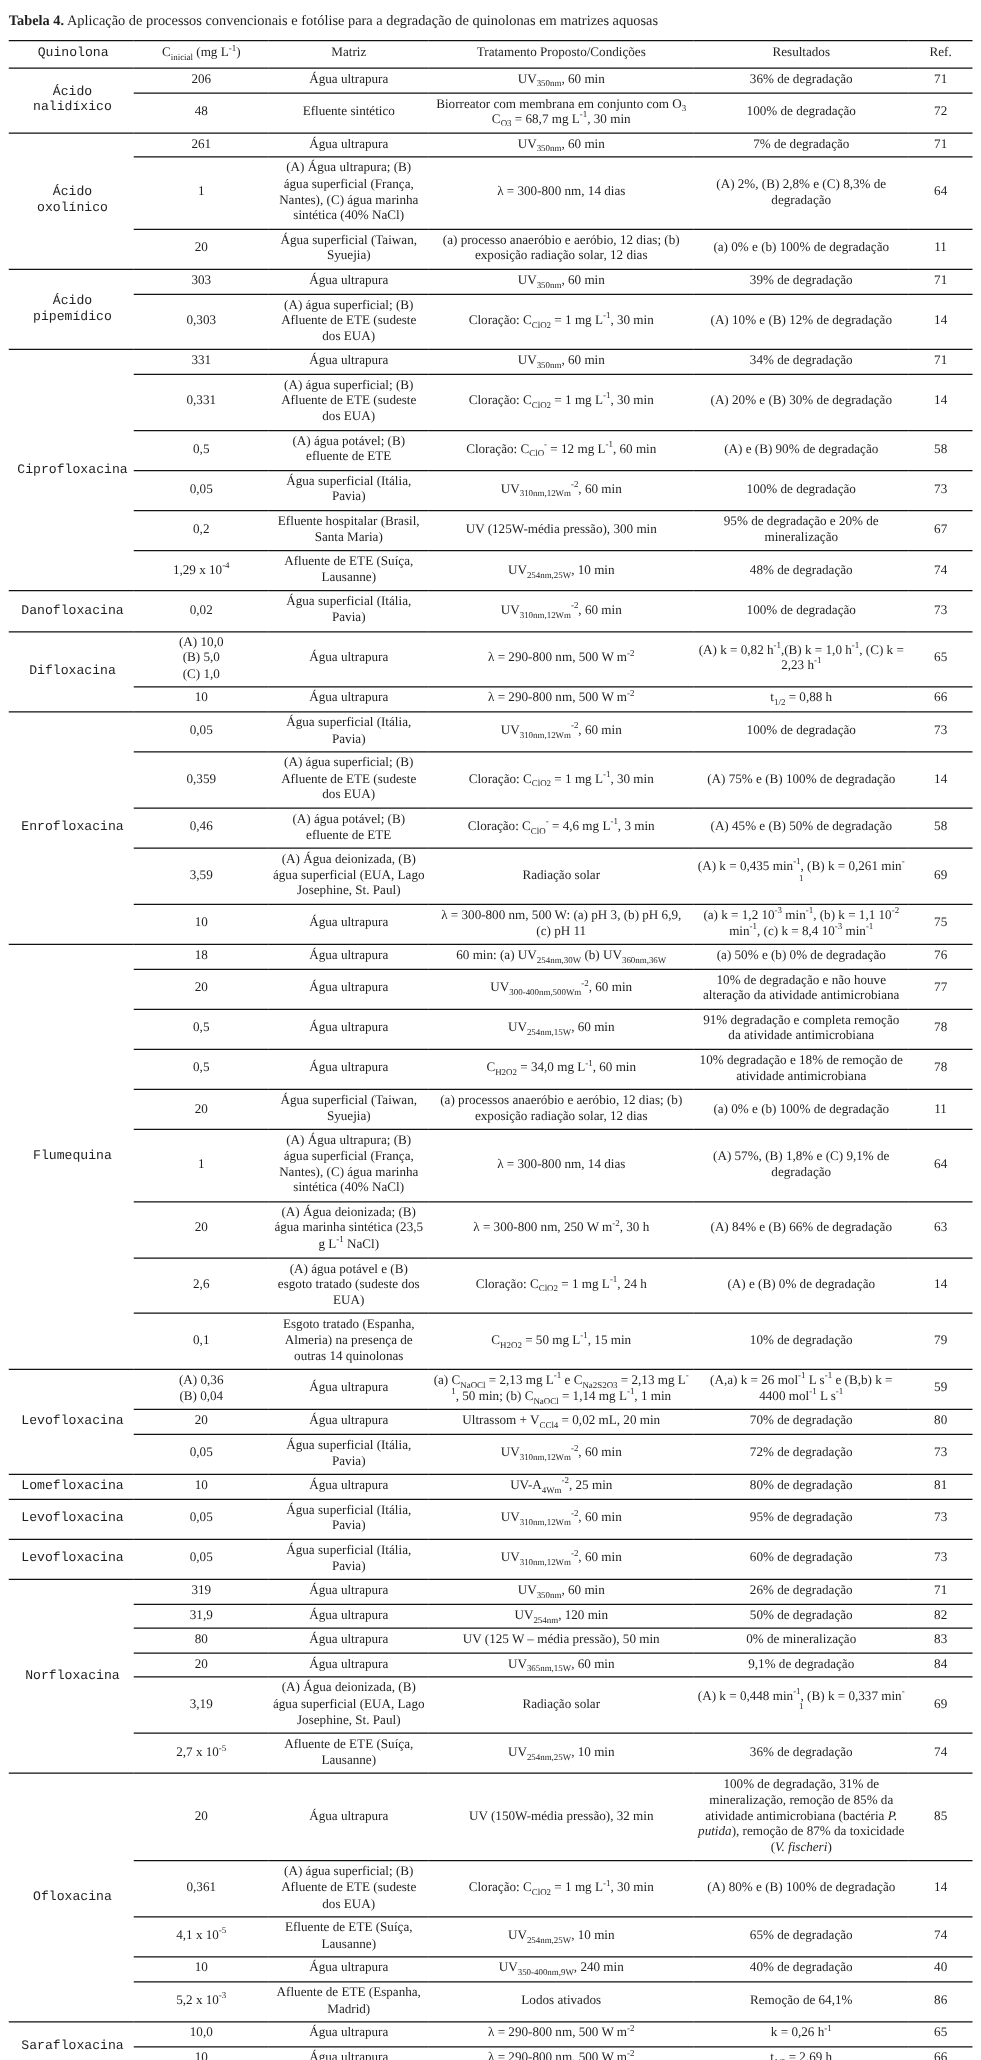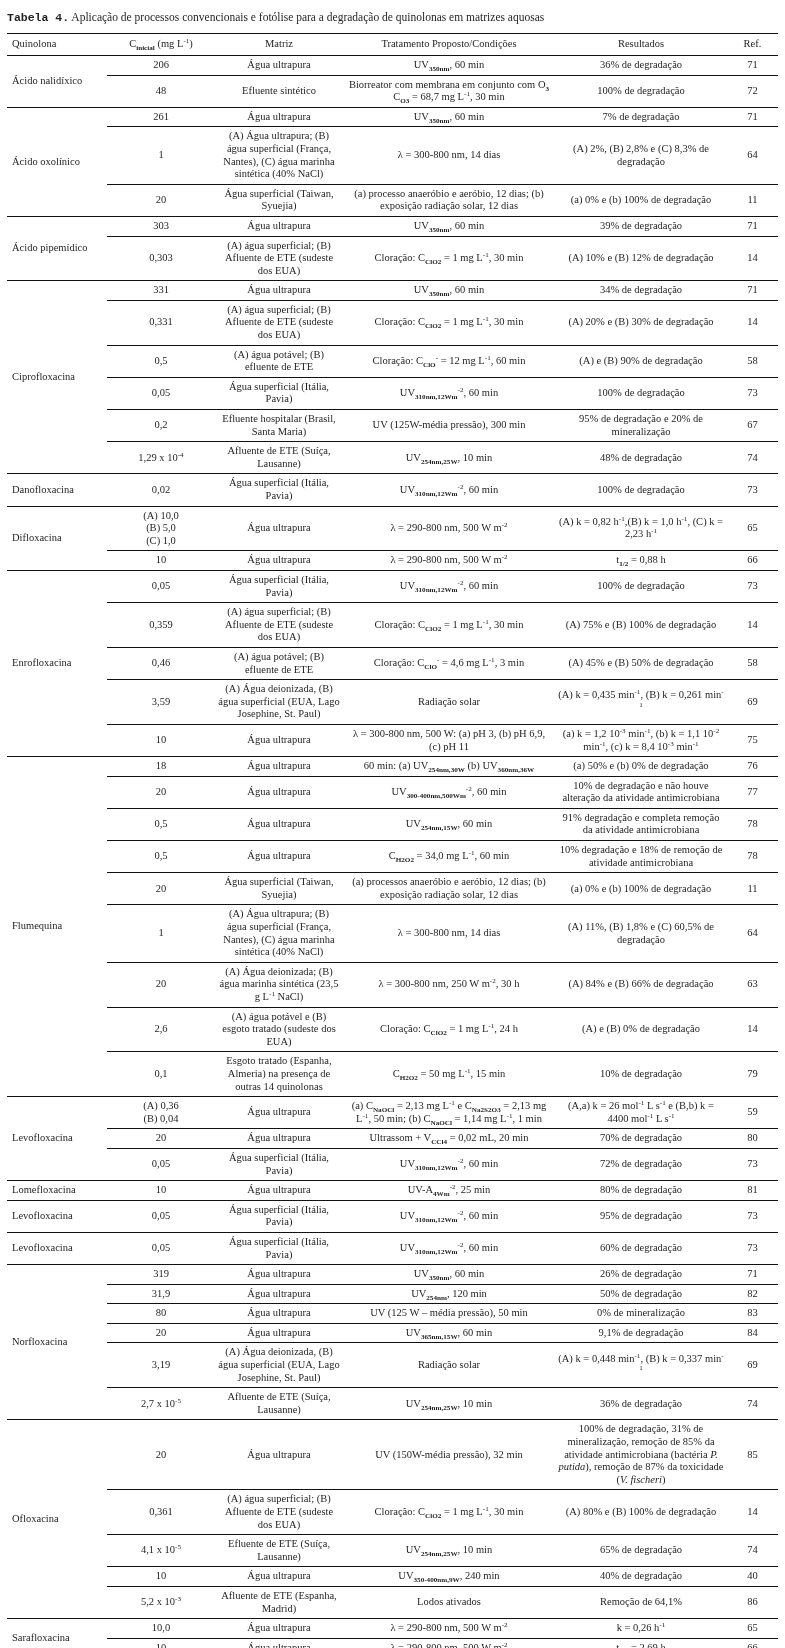--- a/index.html
+++ b/index.html
@@ -4,21 +4,21 @@
 <style>
   html,body{margin:0;padding:0;background:#ffffff;}
   body{
     width:785px;
     font-family:"Liberation Serif","DejaVu Serif",serif;
     color:#1f1f1f;
     -webkit-font-smoothing:antialiased;
   }
   .page{width:785px;box-sizing:border-box;padding:8px 7px 10px 7px;}
   .title{font-size:11.5px;line-height:1.25;margin:2px 0 8px 0;}
-  .title b{font-weight:bold;font-family:Liberation Mono, monospace;}
+  .title b{font-weight:bold;}
   table{
     width:771px;
     border-collapse:collapse;
     font-size:10.5px;
     line-height:1.2;
     border-bottom:1.4px solid #111;
   }
   col.c-quin{width:100px;}
   col.c-conc{width:108px;}
   col.c-matr{width:128px;}
@@ -29,24 +29,24 @@
     padding:3px 3px;
     text-align:center;
     vertical-align:middle;
     font-weight:normal;
   }
   thead th{
     border-top:1.4px solid #111;
     border-bottom:1.4px solid #111;
     padding:4px 2px;
   }
-  th.left, td.qname{text-align:left;padding-left:5px;}
+  th.left, td.qname{text-align:center;padding-left:5px;font-family:Liberation Mono, monospace;}
   tr.g-first td{border-top:1px solid #111;}
   tr.g-inner td{border-top:1px solid #111;}
-  sub{font-size:0.68em;line-height:0;font-weight:bold;}
+  sub{font-size:0.68em;line-height:0;}
   sup{font-size:0.68em;line-height:0;}
   i{font-style:italic;}
 </style>
 </head>
 <body>
 
 <div class="page">
   <div class="title"><b>Tabela 4.</b><span> Aplicação de processos convencionais e fotólise para a degradação de quinolonas em matrizes aquosas</span></div>
 
   <table>
@@ -256,21 +256,21 @@
           <td>20</td>
           <td>Água superficial (Taiwan, Syuejia)</td>
           <td>(a) processos anaeróbio e aeróbio, 12 dias; (b) exposição radiação solar, 12 dias</td>
           <td>(a) 0% e (b) 100% de degradação</td>
           <td>11</td>
         </tr>
         <tr class="g-inner">
           <td>1</td>
           <td>(A) Água ultrapura; (B) água superficial (França, Nantes), (C) água marinha sintética (40% NaCl)</td>
           <td>λ = 300-800 nm, 14 dias</td>
-          <td>(A) 11%, (B) 1,8% e (C) 60,5% de degradação</td>
+          <td>(A) 57%, (B) 1,8% e (C) 9,1% de degradação</td>
           <td>64</td>
         </tr>
         <tr class="g-inner">
           <td>20</td>
           <td>(A) Água deionizada; (B) água marinha sintética (23,5 g L<sup>-1</sup> NaCl)</td>
           <td>λ = 300-800 nm, 250 W m<sup>-2</sup>, 30 h</td>
           <td>(A) 84% e (B) 66% de degradação</td>
           <td>63</td>
         </tr>
         <tr class="g-inner">

